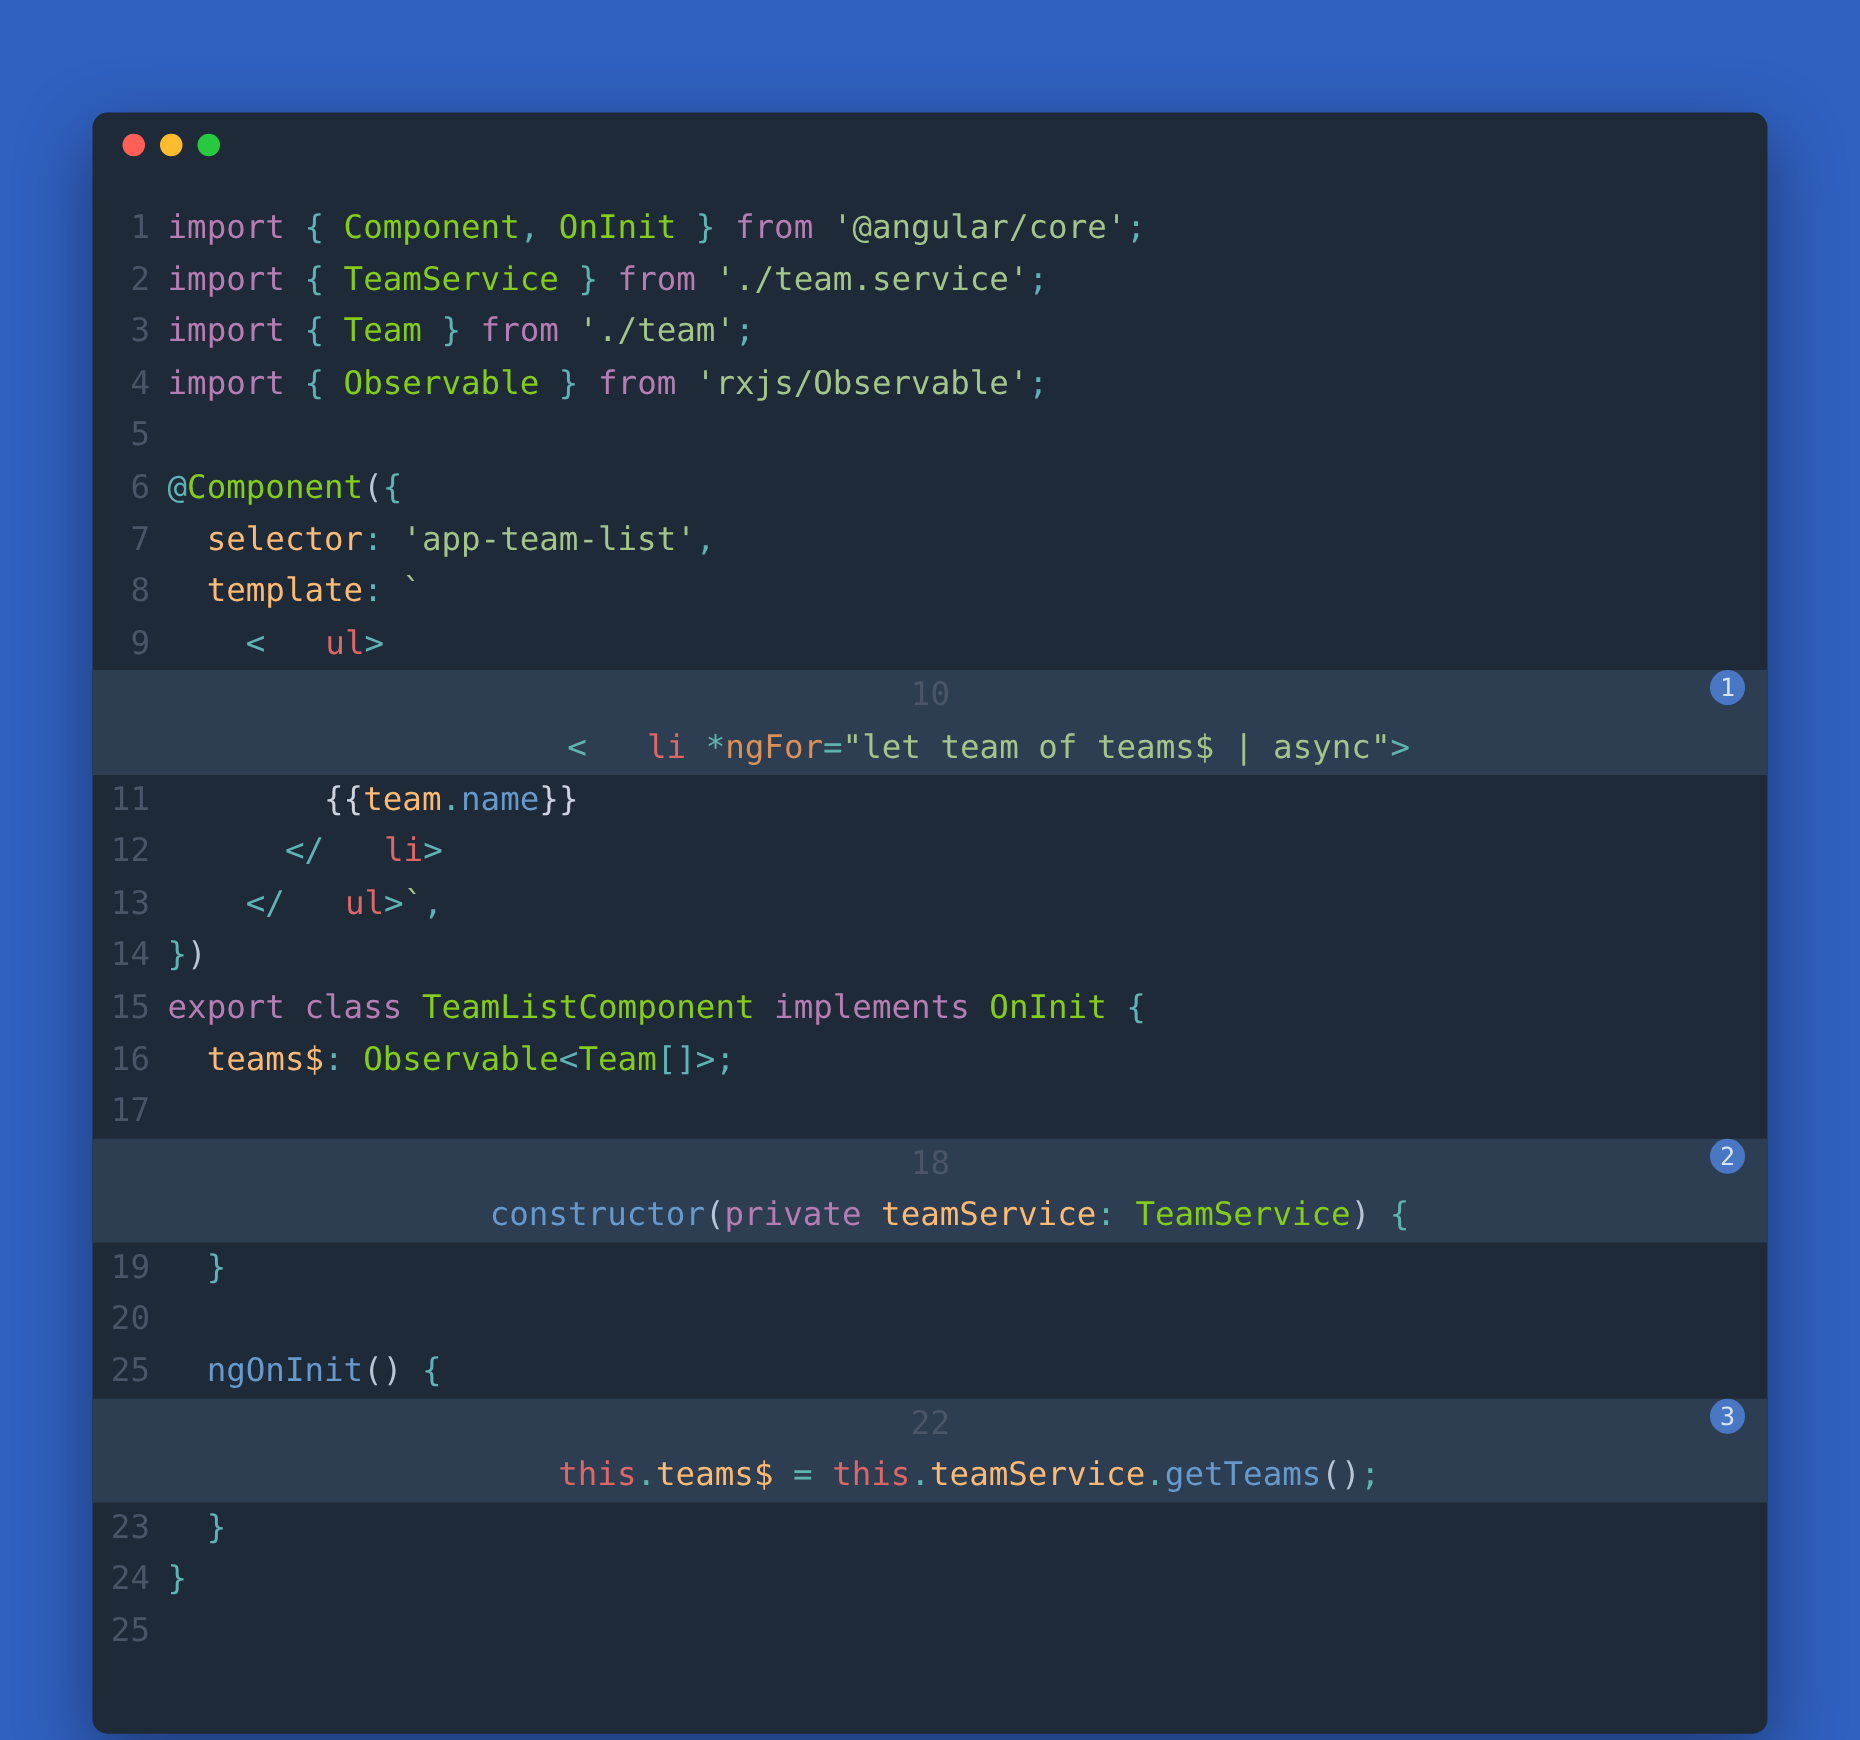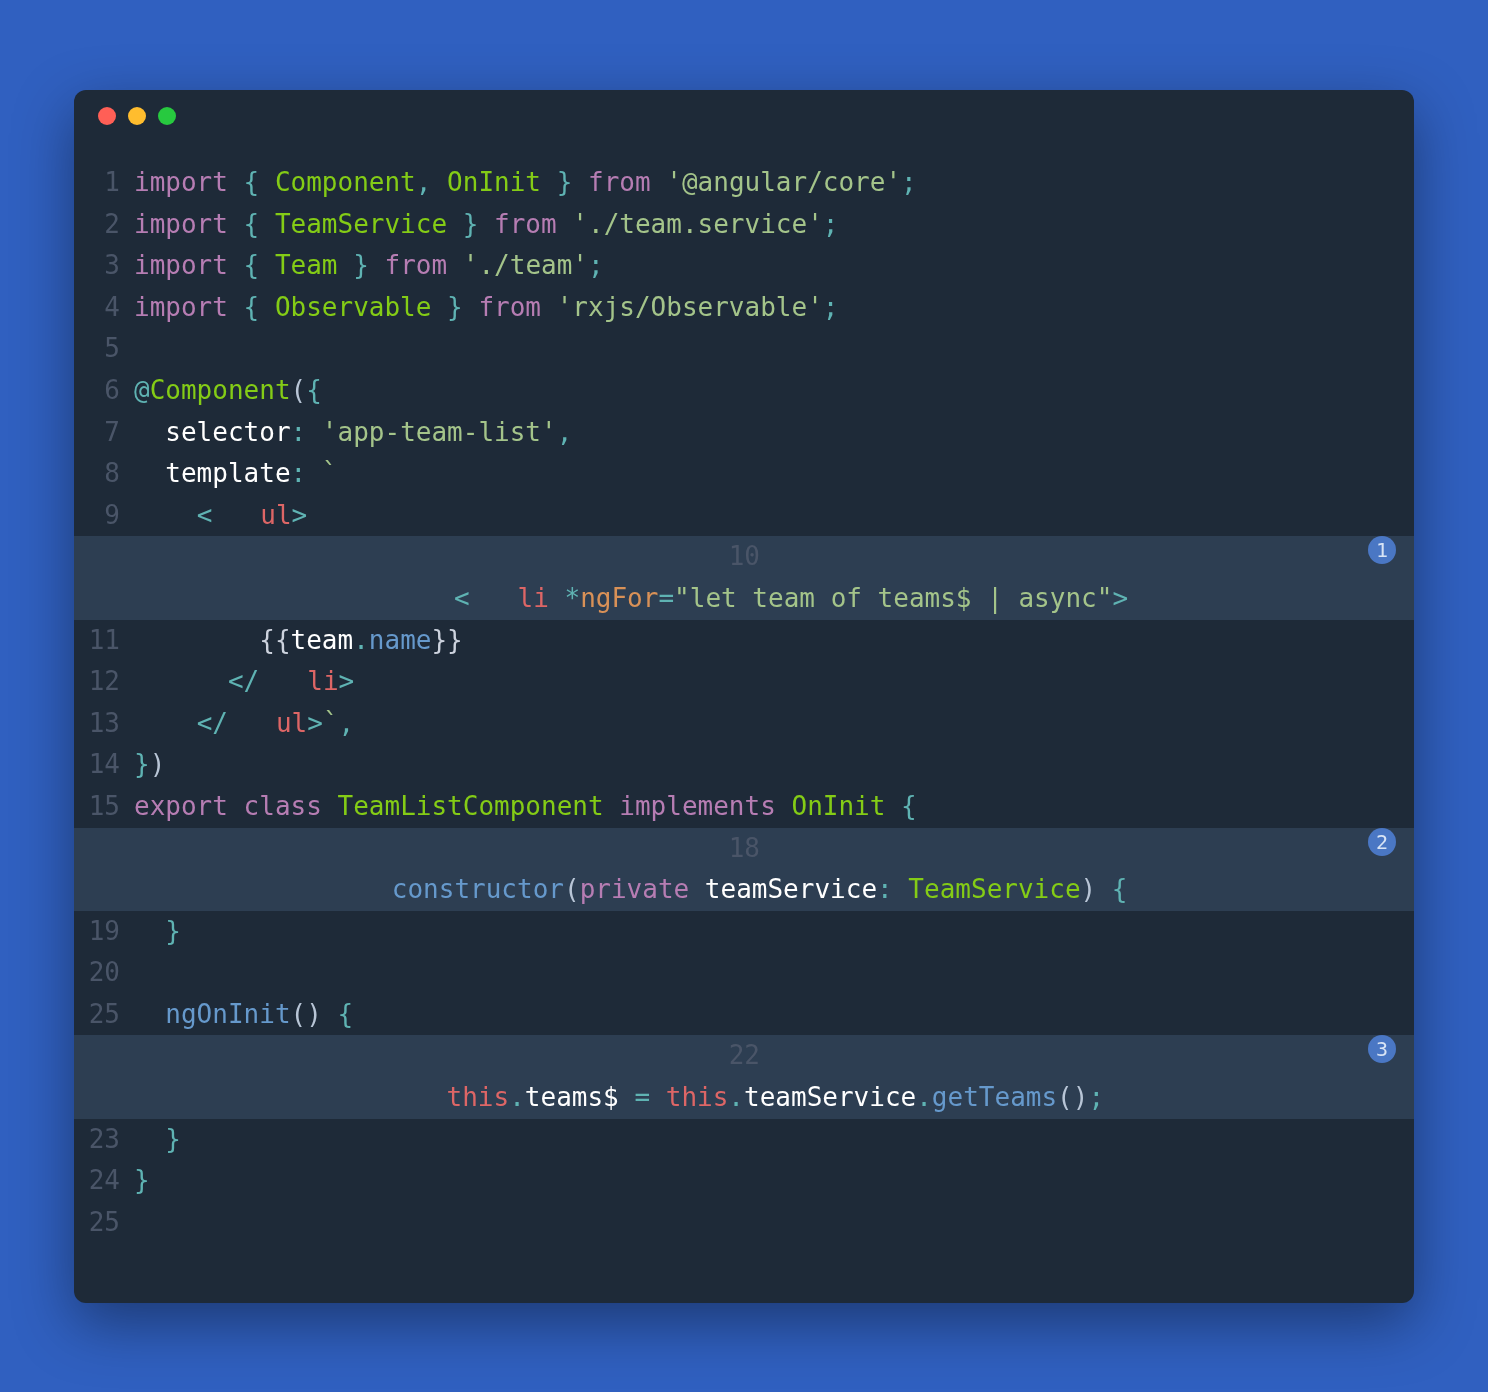--- a/index.html
+++ b/index.html
@@ -91,21 +91,21 @@
       font-size: 20px;
       font-weight: 400;
     }
     
     
     .tok-keyword { color: #b67db3; }
     .tok-type { color: #84cc16; }
     .tok-string { color: #a4c48a; text-align: center; }
     .tok-punct { color: #5fb3b3; }
     .tok-punct2 { color: #b8c5d6; }
-    .tok-default { color: #ffffff; }
+    .tok-default { color: #fdba74; }
     .tok-tag { color: #d66; margin-left: 48px; }
     .tok-attr { color: #d99157; }
     .tok-method { color: #6699cc; }
     .tok-this { color: #d66; }
     .tok-decorator { color: #5fb3b3; }
     .tok-light { color: #cdd3de; }
   </style>
 </head>
 <body>
 
@@ -170,20 +170,28 @@
         <span class="code-content"><span class="tok-string">    </span><span class="tok-punct">&lt;/</span><span class="tok-tag">ul</span><span class="tok-punct">&gt;</span><span class="tok-string">`</span><span class="tok-punct">,</span></span>
       </div>
       <div class="code-line">
         <span class="line-number">14</span>
         <span class="code-content"><span class="tok-punct">}</span><span class="tok-punct2">)</span></span>
       </div>
       <div class="code-line">
         <span class="line-number">15</span>
         <span class="code-content"><span class="tok-keyword">export</span><span class="tok-default"> </span><span class="tok-keyword">class</span><span class="tok-default"> </span><span class="tok-type">TeamListComponent</span><span class="tok-default"> </span><span class="tok-keyword">implements</span><span class="tok-default"> </span><span class="tok-type">OnInit</span><span class="tok-default"> </span><span class="tok-punct">{</span></span>
       </div>
+      <div class="code-line">
+        <span class="line-number">16</span>
+        <span class="code-content"><span class="tok-default">  teams$</span><span class="tok-punct">:</span><span class="tok-default"> </span><span class="tok-type">Observable</span><span class="tok-punct">&lt;</span><span class="tok-type">Team</span><span class="tok-punct">[]&gt;;</span></span>
+      </div>
+      <div class="code-line">
+        <span class="line-number">17</span>
+        <span class="code-content"></span>
+      </div>
       <div class="code-line highlighted">
         <span class="line-number">18</span>
         <span class="code-content"><span class="tok-default">  </span><span class="tok-method">constructor</span><span class="tok-punct2">(</span><span class="tok-keyword">private</span><span class="tok-default"> teamService</span><span class="tok-punct">:</span><span class="tok-default"> </span><span class="tok-type">TeamService</span><span class="tok-punct2">)</span><span class="tok-default"> </span><span class="tok-punct">{</span></span>
         <div class="annotation-badge">2</div>
       </div>
       <div class="code-line">
         <span class="line-number">19</span>
         <span class="code-content"><span class="tok-default">  </span><span class="tok-punct">}</span></span>
       </div>
       <div class="code-line">

